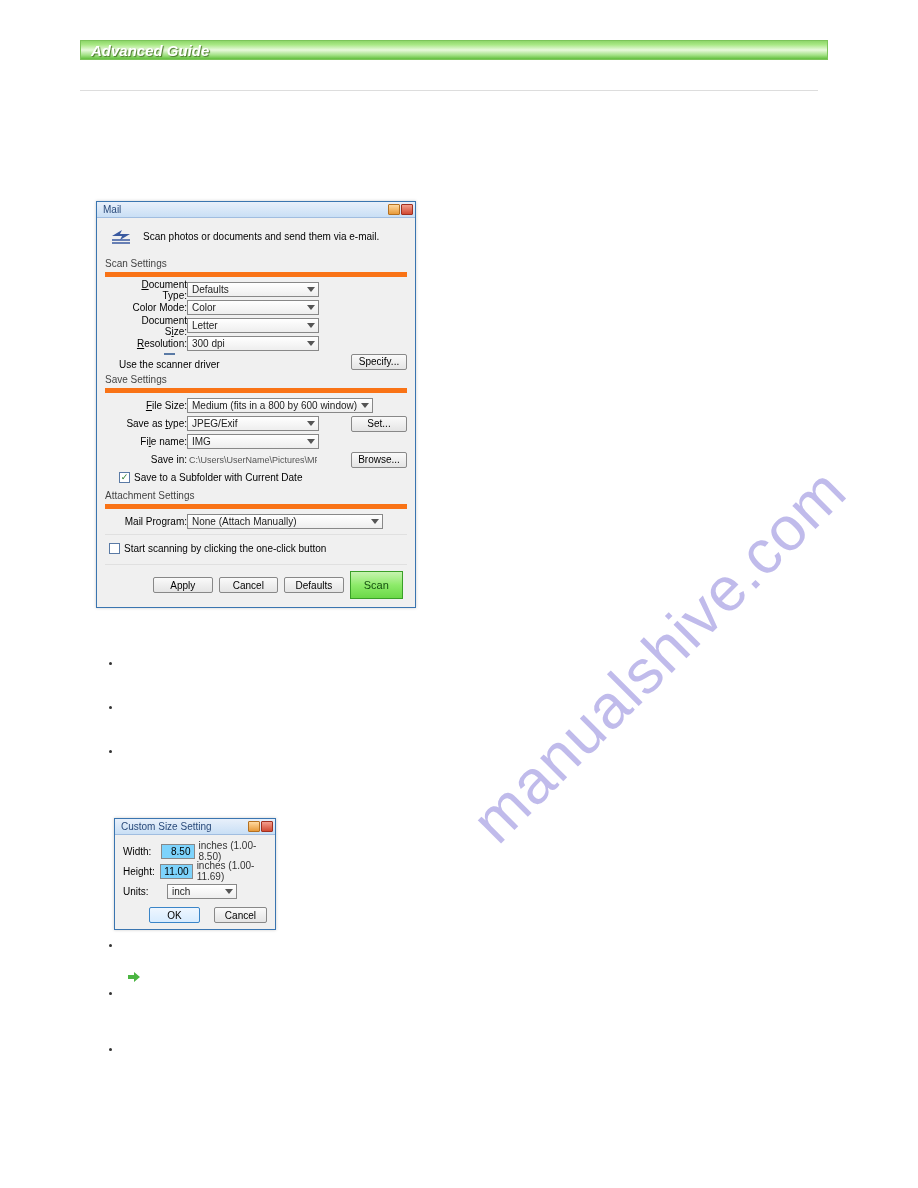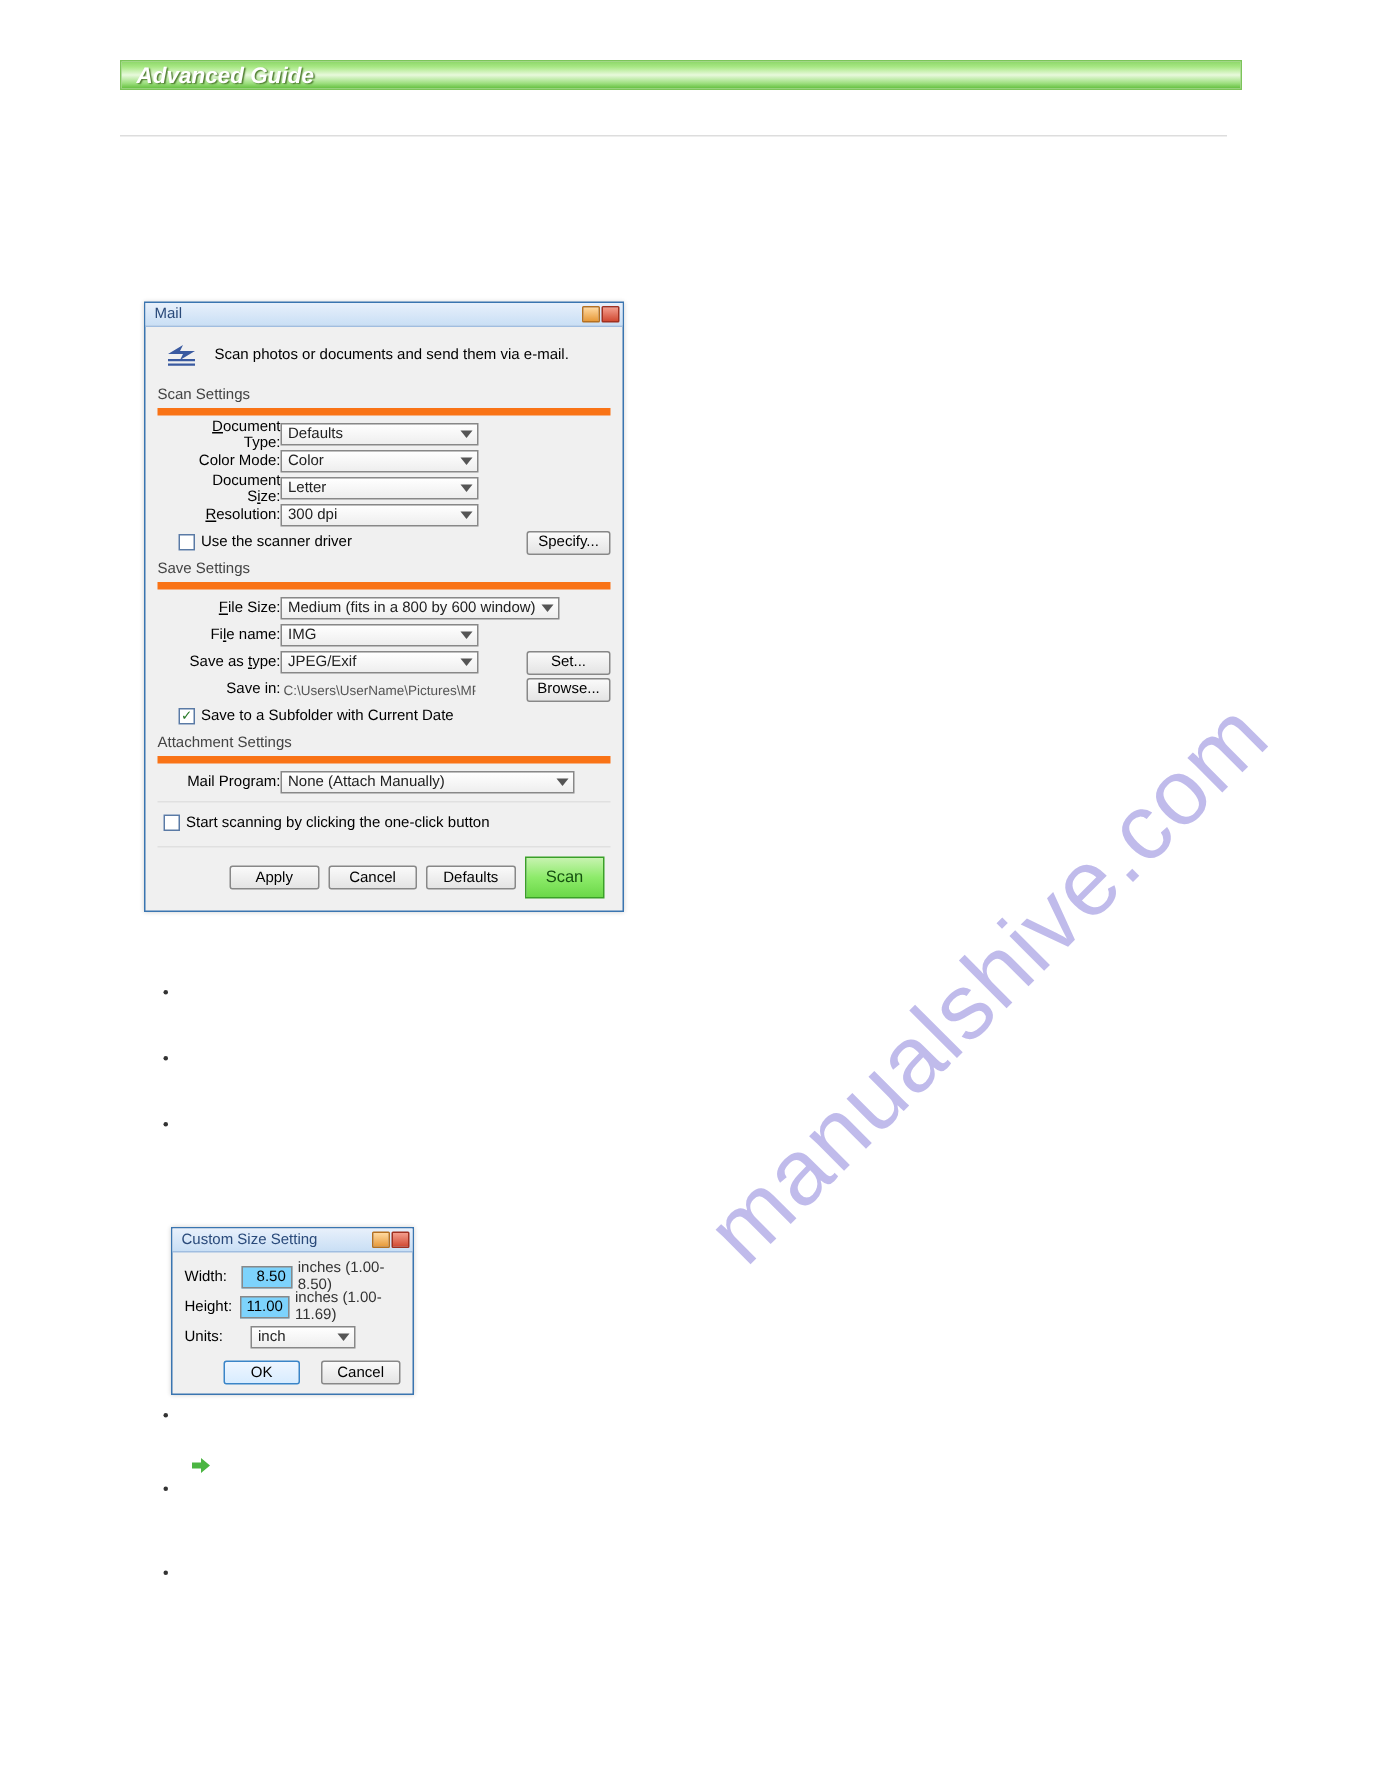--- a/index.html
+++ b/index.html
@@ -204,42 +204,42 @@
         </div>
         <div class="form-row">
           <span class="form-label">Document S<span class="ul">i</span>ze:</span>
           <div class="select select-132">Letter</div>
         </div>
         <div class="form-row">
           <span class="form-label"><span class="ul">R</span>esolution:</span>
           <div class="select select-132">300 dpi</div>
         </div>
         <div class="form-row">
-          <div class="chk-row" style="padding-left:14px;">
+          <div class="chk-row" style="padding-left:14px;flex-direction:column;">
             <span class="chk"></span>
             <span class="chk-label">Use the scanner driver</span>
           </div>
           <div class="right-btn-cell"><div class="dlg-btn dlg-btn-wide">Specify...</div></div>
         </div>
       </div>
 
       <div class="dlg-group-label row-gap-top">Save Settings</div>
       <div class="dlg-group">
         <div class="form-row">
           <span class="form-label"><span class="ul">F</span>ile Size:</span>
           <div class="select wide-select">Medium (fits in a 800 by 600 window)</div>
         </div>
         <div class="form-row">
-          <span class="form-label">Fi<span class="ul">l</span>e name:</span>
-          <div class="select select-132">IMG</div>
-        </div>
-        <div class="form-row">
           <span class="form-label">Save as <span class="ul">t</span>ype:</span>
           <div class="select select-132">JPEG/Exif</div>
           <div class="right-btn-cell"><div class="dlg-btn dlg-btn-wide">Set...</div></div>
+        </div>
+        <div class="form-row">
+          <span class="form-label">Fi<span class="ul">l</span>e name:</span>
+          <div class="select select-132">IMG</div>
         </div>
         <div class="form-row">
           <span class="form-label">Save in:</span>
           <span class="save-in-path">C:\Users\UserName\Pictures\MP Navigat</span>
           <div class="right-btn-cell"><div class="dlg-btn dlg-btn-wide">Browse...</div></div>
         </div>
         <div class="chk-row">
           <span class="chk checked"></span>
           <span class="chk-label">Save to a Subfolder with <span class="ul">C</span>urrent Date</span>
         </div>

